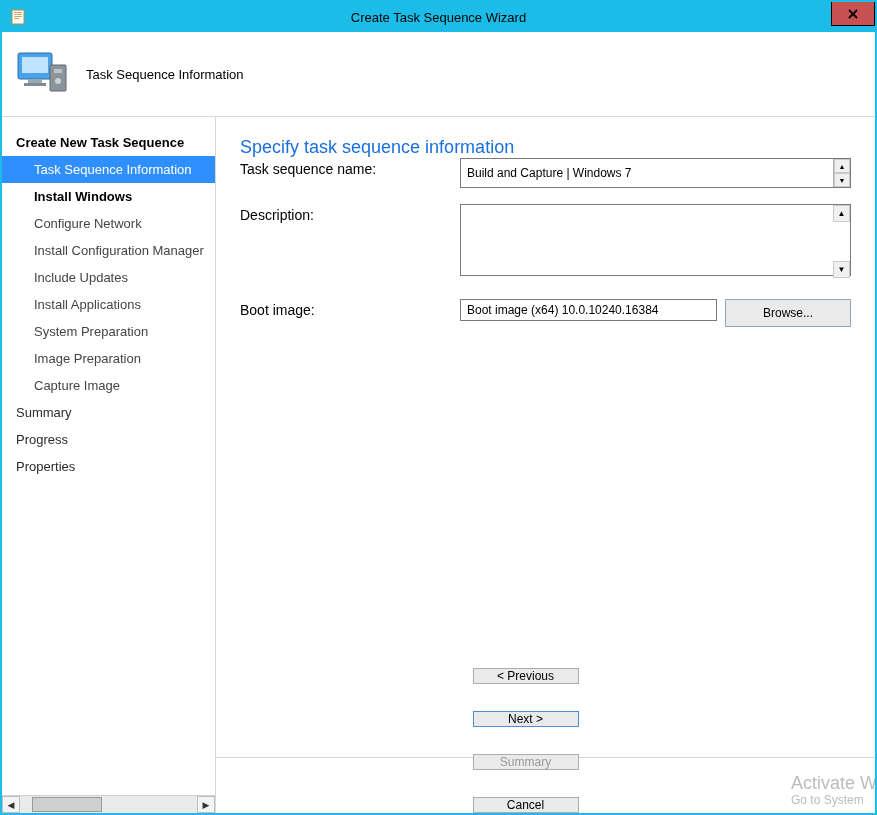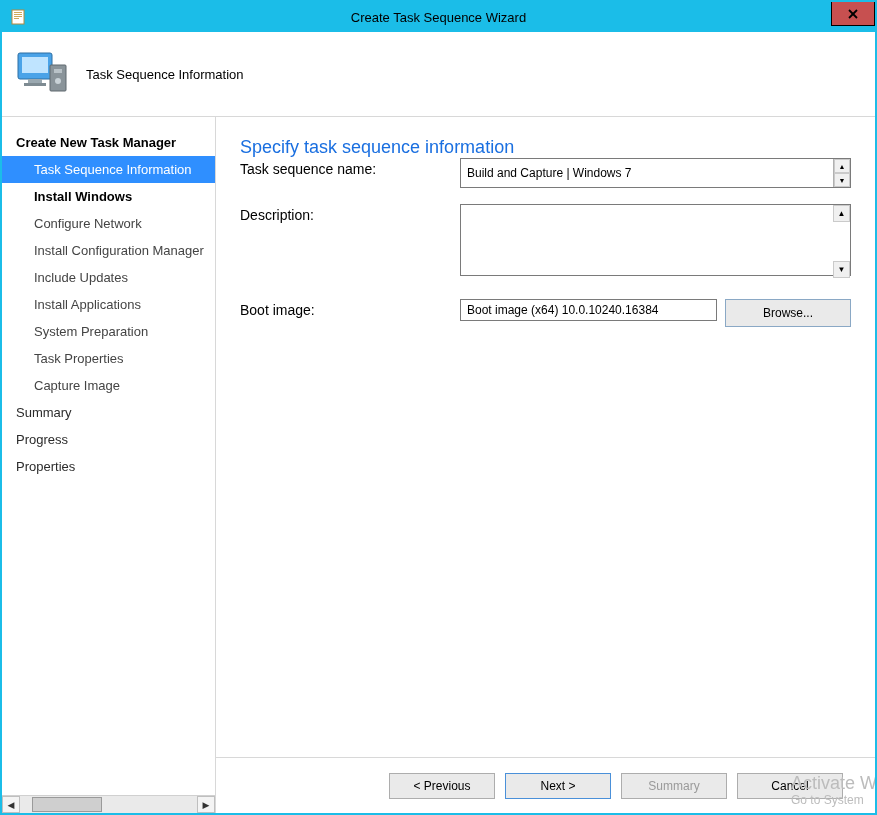--- a/index.html
+++ b/index.html
@@ -221,23 +221,24 @@
   cursor:pointer;
   font-family: inherit;
 }
 
 .footer {
   height: 56px;
   border-top:1px solid #d8d8d8;
   display:flex;
   align-items:center;
   justify-content:flex-end;
-  padding-right: 32px;
-  gap: 10px;
+  padding-right: 40px;
+  gap: 27px;
   position:relative;
+  flex-direction:column;
 }
 .wizard-btn {
   width:106px;
   height:26px;
   border:1px solid #adadad;
   background:#eaeaea;
   font-size:12px;
   cursor:pointer;
   font-family: inherit;
 }
@@ -290,29 +291,29 @@
         <rect x="38" y="20" width="8" height="4" fill="#b9c2c7"></rect>
         <circle cx="42" cy="32" r="3" fill="#c9d2d7"></circle>
       </svg>
     </span>
     <div class="header-title">Task Sequence Information</div>
   </div>
 
   <div class="body">
     <div class="sidebar-wrap">
       <div class="sidebar" id="sidebar-list">
-          <div class="nav-item bold">Create New Task Manager</div>
+          <div class="nav-item bold">Create New Task Sequence</div>
           <div class="nav-item lvl1 sel">Task Sequence Information</div>
           <div class="nav-item lvl1 bold">Install Windows</div>
           <div class="nav-item lvl1">Configure Network</div>
           <div class="nav-item lvl1">Install Configuration Manager</div>
           <div class="nav-item lvl1">Include Updates</div>
           <div class="nav-item lvl1">Install Applications</div>
           <div class="nav-item lvl1">System Preparation</div>
-          <div class="nav-item lvl1">Task Properties</div>
+          <div class="nav-item lvl1">Image Preparation</div>
           <div class="nav-item lvl1">Capture Image</div>
           <div class="nav-item">Summary</div>
           <div class="nav-item">Progress</div>
           <div class="nav-item">Properties</div>
         </div>
       <div class="hscroll">
         <div class="hscroll-btn">◀</div>
         <div class="hscroll-track">
           <div class="hscroll-thumb"></div>
         </div>

